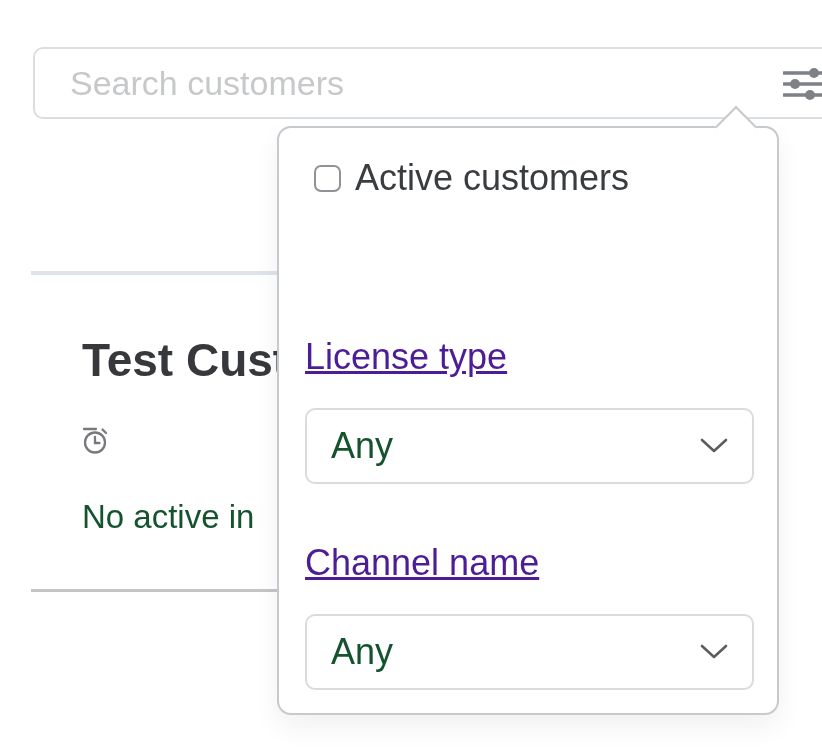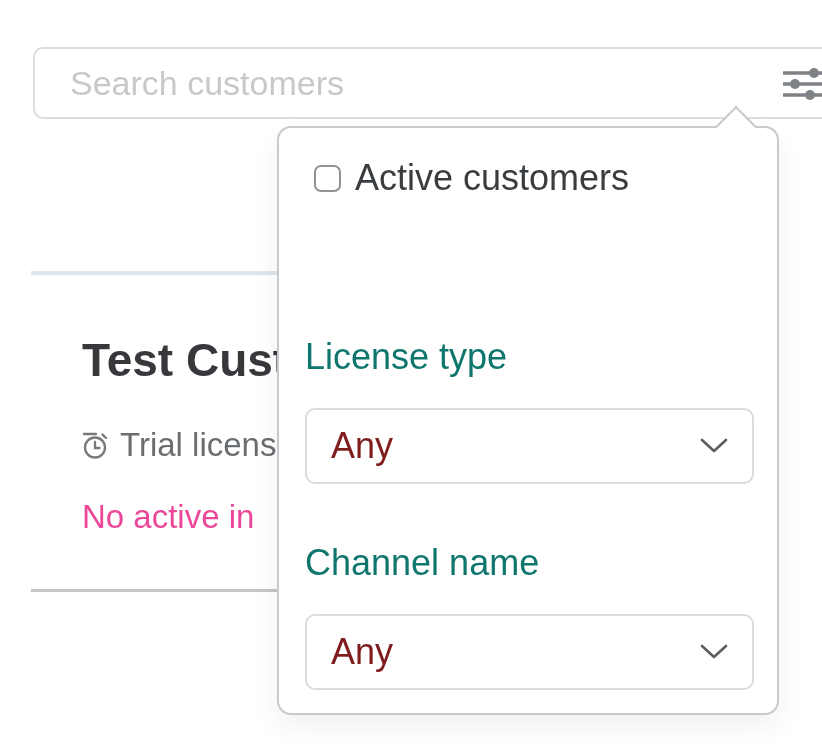--- a/index.html
+++ b/index.html
@@ -20,68 +20,67 @@
   .edge-text { position:absolute; left:803px; top:60px; font-size:56px; color:#8e9194; z-index:1; }
 
   
   .divider-top { position:absolute; left:31px; top:271px; width:746px; height:4px; background:#dfe4ea; z-index:1; }
   .divider-bottom { position:absolute; left:31px; top:589px; width:246px; height:3px; background:#c3c5c7; z-index:1; }
   .customer-name { position:absolute; left:82px; top:333px; font-size:46px; font-weight:bold;
                    color:#36383b; white-space:nowrap; z-index:1; }
   .license-row { position:absolute; left:82px; top:426px; display:flex; align-items:center; gap:11px;
                  z-index:1; white-space:nowrap; }
   .license-row .txt { font-size:33px; color:#6b6e71; }
-  .status-text { position:absolute; left:82px; top:498px; font-size:33px; color:#ec4899;
+  .status-text { position:absolute; left:82px; top:498px; font-size:33px; color:#14532d;
                  white-space:nowrap; z-index:1; }
 
   
   .panel { position:absolute; left:277px; top:126px; width:502px; height:589px; background:#fff;
            border:2px solid #c6c9cd; border-radius:14px; z-index:10;
            box-shadow:0 12px 28px rgba(0,0,0,0.06); }
   .caret { position:absolute; left:721px; top:112px; width:30px; height:30px; background:#fff;
            border-left:2px solid #c6c9cd; border-top:2px solid #c6c9cd;
            transform:rotate(45deg); z-index:11; }
 
   .cb-row { position:absolute; left:35px; display:flex; align-items:center; gap:14px; cursor:pointer; }
   .cb-row.r1 { top:29px;text-align:center; }
   .cb-row.r2 { top:108px; }
   .cb-box { width:27px; height:27px; border:2.5px solid #8f9296; border-radius:7px; background:#fff;
             flex:0 0 auto; }
   .cb-label { font-size:36px; color:#3a3d40; white-space:nowrap; }
 
-  .field-label { position:absolute; left:26px; font-size:36px; color:#0f766e; white-space:nowrap; }
+  .field-label { position:absolute; left:26px; font-size:36px; color:#4c1d95; white-space:nowrap;text-decoration:underline; }
   .field-label.l1 { top:208px; }
   .field-label.l2 { top:414px; }
 
   .select { position:absolute; left:26px; width:449px; height:76px; border:2px solid #d9dcdf;
             border-radius:10px; background:#fff; display:flex; align-items:center;
             padding:0 24px; cursor:pointer; }
   .select.s1 { top:280px; }
   .select.s2 { top:486px; }
-  .select .val { font-size:36px; color:#7f1d1d; flex:1; }
+  .select .val { font-size:36px; color:#14532d; flex:1; }
   .select .chev { flex:0 0 auto; }
 </style>
 </head>
 <body>
 
 <div class="divider-top"></div>
 <div class="divider-bottom"></div>
 
 <div class="customer-name">Test Cust</div>
 
 <div class="license-row">
   <span style="display:flex;">
     <svg width="27" height="28" viewBox="0 0 27 28" fill="none" stroke="#77797c" stroke-width="2.3" stroke-linecap="round">
       <line x1="2" y1="3" x2="14" y2="3"></line>
       <line x1="20.5" y1="3.5" x2="24" y2="7"></line>
       <circle cx="13" cy="16.5" r="10"></circle>
       <polyline points="13,11 13,17 17.5,17" fill="none"></polyline>
     </svg>
   </span>
-  <span class="txt">Trial licens</span>
 </div>
 
 <div class="status-text">No active in</div>
 
 <div class="search-box">
   <input class="search-input" type="text" placeholder="Search customers" style="">
   <button class="filter-btn">
     <span style="display:flex;">
       <svg width="42" height="38" viewBox="0 0 42 38" fill="none">
         <g stroke="#7e8185" stroke-width="3.4" stroke-linecap="round">

